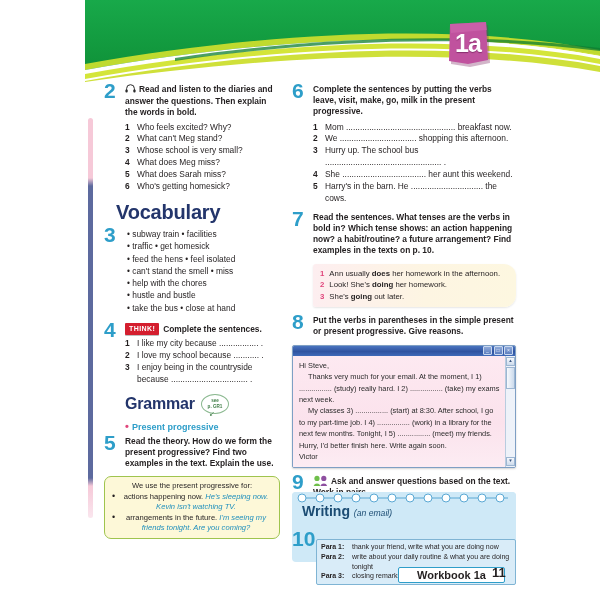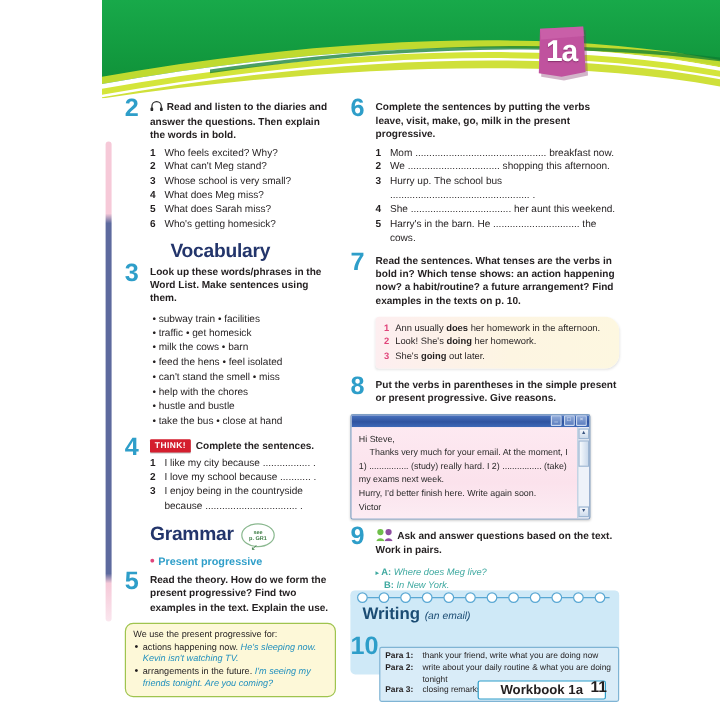--- a/index.html
+++ b/index.html
@@ -61,22 +61,22 @@
   .items li .n{font-weight:700;color:#231f20;min-width:7px;}
   .items li .t{flex:1;}
 
   
   .bullets{margin:4px 0 0 2px;padding:0;list-style:none;}
   .bullets li{font-size:8.4px;line-height:1.46;}
   .bullets li::before{content:"• ";color:#231f20;}
 
   
   .sec-head{
-    font-size:16px;font-weight:700;color:#23356b;
-    margin:6px 0 2px 38px;letter-spacing:-.2px;
+    font-size:20px;font-weight:700;color:#23356b;
+    margin:6px 0 2px 12px;letter-spacing:-.2px;
   }
   .sec-head.vocab{margin-top:8px;}
 
   
   .gram-wrap{position:relative;margin:9px 0 1px 21px;height:22px;}
   .gram-title{font-size:16px;font-weight:700;color:#23356b;letter-spacing:-.2px;}
   .gram-bubble{
     position:absolute;left:76px;top:-1px;width:26px;height:18px;
     border:1px solid #8ab88f;border-radius:50%;
     background:#fff;font-size:4.6px;color:#3f7d46;
@@ -99,21 +99,21 @@
     box-shadow:0 1px 0 rgba(0,0,0,.25);
   }
 
   
   .hp-icon{display:inline-block;vertical-align:-1px;margin-right:3px;}
 
   
   .theory{
     margin:6px 0 0 0;width:176px;
     background:#fdf8d8;border:1.4px solid #9fc44e;border-radius:7px;
-    padding:4px 6px 5px 6px;box-sizing:border-box;
+    padding:4px 6px 5px 6px;box-sizing:border-box;text-align:center;
   }
   .theory .lead{font-size:7.6px;line-height:1.3;color:#231f20;}
   .theory ul{margin:1px 0 0 0;padding:0;list-style:none;}
   .theory ul li{font-size:7.6px;line-height:1.3;padding-left:8px;position:relative;margin-top:1px;}
   .theory ul li::before{content:"•";position:absolute;left:1px;top:-1px;font-size:9px;}
   .theory .ex-it{font-style:italic;color:#1f8fbd;}
 
   
   .pinkbox{
     margin:5px 0 0 21px;width:203px;box-sizing:border-box;
@@ -121,21 +121,21 @@
     border-radius:3px 12px 12px 3px;
     padding:4px 7px 5px 7px;
     box-shadow:0 1px 2px rgba(0,0,0,.10);
   }
   .pinkbox ol{margin:0;padding:0;list-style:none;}
   .pinkbox li{font-size:7.8px;line-height:1.48;display:flex;gap:5px;}
   .pinkbox li .n{color:#e0457b;font-weight:700;}
   .pinkbox b{font-weight:700;}
 
   
-  .winwrap{margin:7px 0 0 0;width:200px;}
+  .winwrap{margin:7px 0 0 0;width:224px;}
   .win{
     border:1px solid #7e9fc4;border-radius:2px;overflow:hidden;
     background:#fdeef4;box-shadow:0 1px 2px rgba(0,0,0,.18);
   }
   .win-bar{
     height:10px;background:linear-gradient(to bottom,#4a74bf,#2f53a0 55%,#3e69b8);
     display:flex;align-items:center;justify-content:flex-end;padding-right:2px;gap:1.5px;
   }
   .win-btn{width:7px;height:7px;border:.6px solid #c9d8ef;border-radius:1px;
     background:linear-gradient(to bottom,#8fa9d8,#5d7fc0);
@@ -268,25 +268,23 @@
             </li>
         </ul>
       </div>
     </div>
 
     <div class="sec-head vocab">Vocabulary</div>
 
     <div class="ex">
       <div class="ex-num">3</div>
       <div class="ex-body">
-        <div class="rubric">Look up these words/phrases in the Word List. Make sentences using them.</div>
         <ul class="bullets">
           <li>subway train  • facilities</li>
           <li>traffic   • get homesick</li>
-          <li>milk the cows  • barn</li>
           <li>feed the hens  • feel isolated</li>
           <li>can't stand the smell  • miss</li>
           <li>help with the chores</li>
           <li>hustle and bustle</li>
           <li>take the bus  • close at hand</li>
         </ul>
       </div>
     </div>
 
     <div class="ex" style="margin-top:9px;">
@@ -411,20 +409,21 @@
       <div class="win">
         <div class="win-bar">
           <div class="win-btn">_</div>
           <div class="win-btn">□</div>
           <div class="win-btn">×</div>
         </div>
         <div class="win-body">
           <div class="win-content">
             <p>Hi Steve,</p>
             <p class="indent">Thanks very much for your email. At the moment, I 1) ................ (study) really hard. I 2) ................ (take) my exams next week.</p>
+            <p class="indent">My classes 3) ................ (start) at 8:30. After school, I go to my part-time job. I 4) ................ (work) in a library for the next few months. Tonight, I 5) ................ (meet) my friends.</p>
             <p>Hurry, I'd better finish here. Write again soon.</p>
             <p>Victor</p>
           </div>
           <div class="win-scroll">
             <div class="sc-btn">▲</div>
             <div class="sc-thumb"></div>
             <div class="sc-btn">▼</div>
           </div>
         </div>
       </div>

